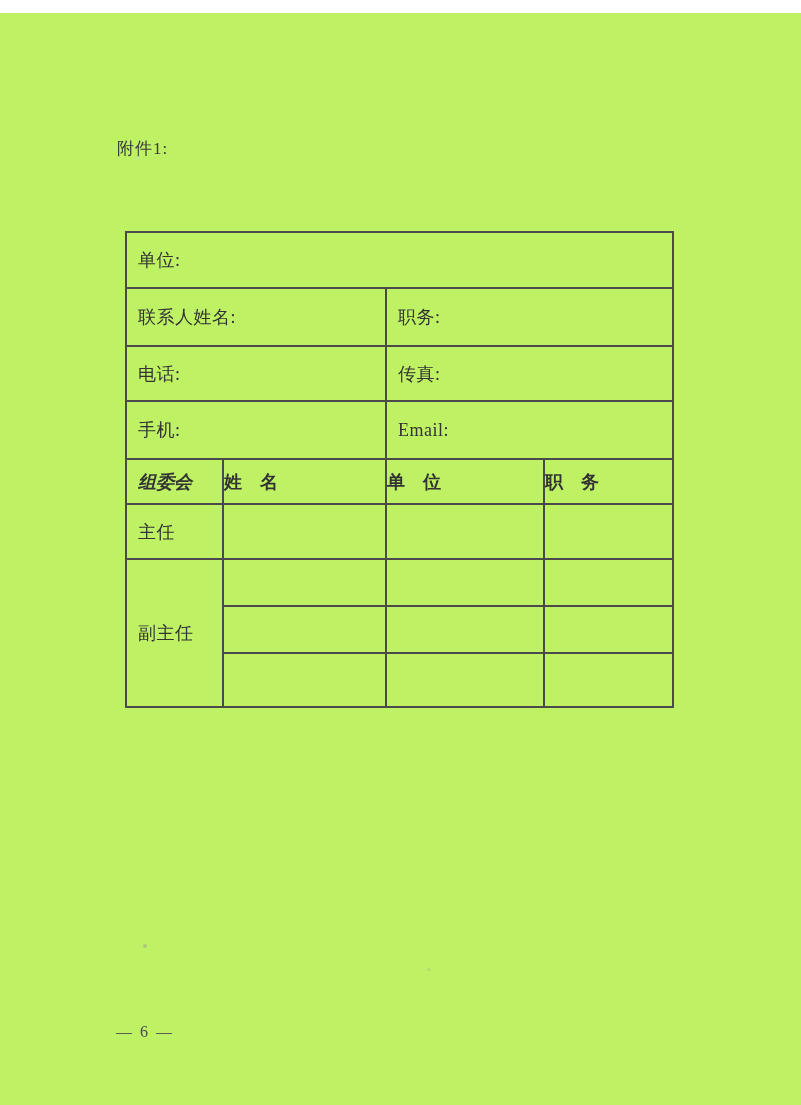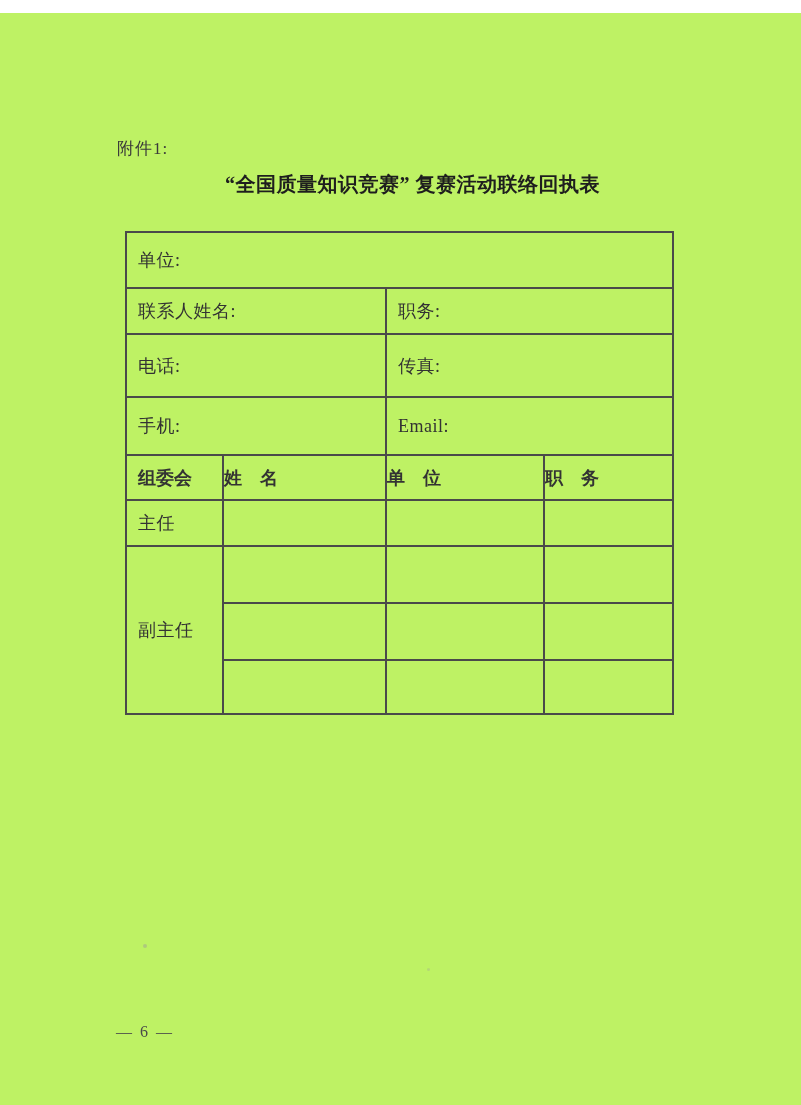--- a/index.html
+++ b/index.html
@@ -52,28 +52,29 @@
     letter-spacing: 0.5px;
   }
   td.header-cell {
     font-weight: 700;
     font-size: 19px;
     color: #2a2a2a;
   }
   td.header-cell.first {
     text-align: left;
     padding-left: 11px;
+    font-style: italic;
   }
   tr.row-unit      { height: 56px; padding-left: 32px; }
-  tr.row-contact   { height: 46px; }
-  tr.row-phone     { height: 63px; }
+  tr.row-contact   { height: 58px; }
+  tr.row-phone     { height: 55px; }
   tr.row-mobile    { height: 58px; }
   tr.row-header    { height: 45px; }
-  tr.row-director  { height: 46px; }
-  tr.row-deputy    { height: 57px; }
+  tr.row-director  { height: 55px; }
+  tr.row-deputy    { height: 47px; }
   tr.row-deputy-last { height: 54px; }
   .footnote {
     position: absolute;
     left: 128px; top: 727px;
     font-size: 15px;
     color: #363636;
     letter-spacing: 0.3px;
     white-space: nowrap;
   }
   .page-number {
@@ -91,21 +92,20 @@
   .speck-1 { left: 143px; top: 931px; width: 4px; height: 4px; opacity: 0.45; }
   .speck-2 { left: 427px; top: 955px; width: 3px; height: 3px; opacity: 0.3; }
 </style>
 </head>
 <body>
 
 <div class="page">
 
   <div class="attachment-label">附件1:</div>
 
-  <div class="doc-title">“全国质量知识竞赛” 复赛活动联络回执表</div>
 
   <table class="form-table">
     <colgroup>
       <col style="width:97px">
       <col style="width:163px">
       <col style="width:158px">
       <col style="width:129px">
     </colgroup>
     <tbody>
       <tr class="row-unit">

